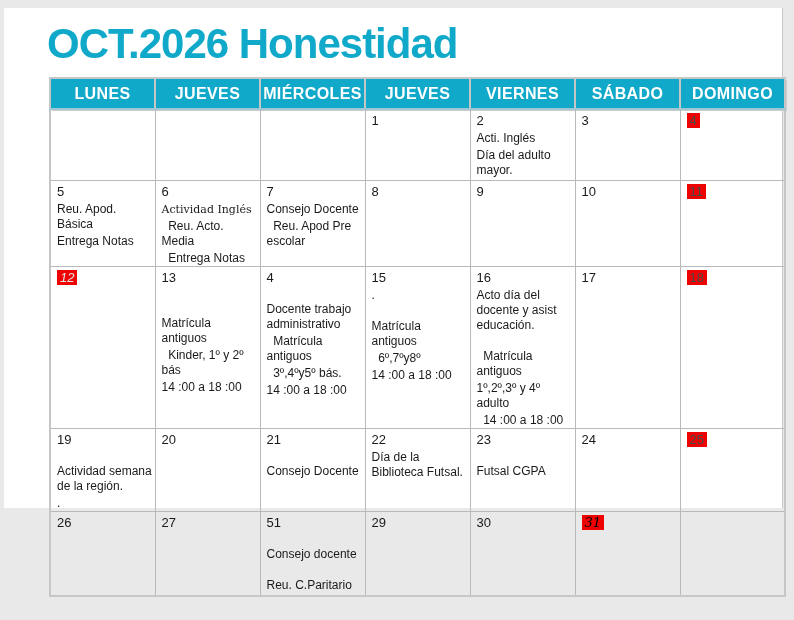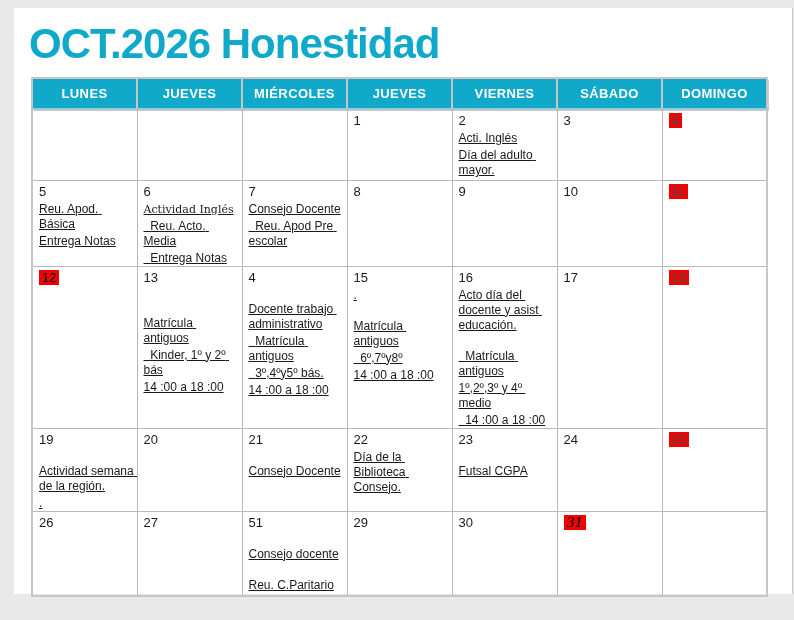--- a/index.html
+++ b/index.html
@@ -6,43 +6,44 @@
   html,body { margin:0; padding:0; }
   body {
     width: 794px; height: 620px;
     background: #e9e9e9;
     font-family: "Liberation Sans", sans-serif;
     overflow: hidden;
     position: relative;
   }
   .page {
     position: absolute;
-    left: 14px; top: 8px;
-    width: 779px; height: 586px;
+    left: 4px; top: 8px;
+    width: 779px; height: 500px;
     background: #ffffff;
     border-right: 1px solid #c9c9c9;
+    padding-left: 28px;
   }
   .page-title {
     margin: 12px 0 0 15px;
     font-size: 42px;
     font-weight: bold;
     letter-spacing: -1px;
     color: var(--accent, #11a9c9);
     white-space: nowrap;
   }
   table.calendar {
     margin: 9px 0 0 17px;
     width: 737px;
     border-collapse: collapse;
     table-layout: fixed;
   }
   th.wd {
     background: var(--accent, #11a9c9);
     color: #ffffff;
-    font-size: 13px;
+    font-size: 16px;
     font-weight: bold;
     letter-spacing: 0.4px;
     height: 31px;
     border: 2px solid #c6c6c6;
     border-bottom: 2px solid #9ec9d4;
     text-align: center;
     box-shadow: 2px 2px 0 #cccccc;
   }
   td.day-cell {
     border: 1px solid #b9b9b9;
@@ -61,32 +62,31 @@
   .day-num {
     font-size: 13px;
     line-height: 16px;
     color: #1a1a1a;
   }
   .day-num.holiday {
     background: var(--holiday, #ee0202);
     color: #4a4a4a;
     padding: 0 3px;
   }
-  .day-num.maroon { color: #000000; }
+  .day-num.maroon { color: #e5e5e5; font-style: italic; }
   .day-num.black-serif {
     color: #000000;
     font-family: "DejaVu Serif", "Liberation Serif", serif;
     font-style: italic;
   }
   .ev {
     white-space: pre-wrap;
     line-height: 15px;
     min-height: 15px;
     margin-top: 2px;
-    text-decoration: underline;
   }
   .ev.serif {
     font-family: "DejaVu Serif", "Liberation Serif", serif;
     font-size: 11px;
   }
   .ev.blank { min-height: 12px; }
 </style>
 </head>
 <body>
 
@@ -180,21 +180,21 @@
             <div class="ev blank"></div>
             <div class="ev">Matrícula antiguos</div>
             <div class="ev">  6º,7ºy8º</div>
             <div class="ev">14 :00 a 18 :00</div>
           </td>
           <td class="day-cell">
             <div><span class="day-num">16</span></div>
             <div class="ev">Acto día del docente y asist educación.</div>
             <div class="ev blank"></div>
             <div class="ev">  Matrícula antiguos</div>
-            <div class="ev">1º,2º,3º y 4º medio</div>
+            <div class="ev">1º,2º,3º y 4º adulto</div>
             <div class="ev">  14 :00 a 18 :00</div>
           </td>
           <td class="day-cell">
             <div><span class="day-num">17</span></div>
           </td>
           <td class="day-cell">
             <div><span class="day-num holiday">18</span></div>
           </td>
         </tr>
         <tr>
@@ -207,21 +207,21 @@
           <td class="day-cell">
             <div><span class="day-num">20</span></div>
           </td>
           <td class="day-cell">
             <div><span class="day-num">21</span></div>
             <div class="ev blank"></div>
             <div class="ev">Consejo Docente</div>
           </td>
           <td class="day-cell">
             <div><span class="day-num">22</span></div>
-            <div class="ev">Día de la Biblioteca Consejo.</div>
+            <div class="ev">Día de la Biblioteca Futsal.</div>
           </td>
           <td class="day-cell">
             <div><span class="day-num">23</span></div>
             <div class="ev blank"></div>
             <div class="ev">Futsal CGPA</div>
           </td>
           <td class="day-cell">
             <div><span class="day-num">24</span></div>
           </td>
           <td class="day-cell">

